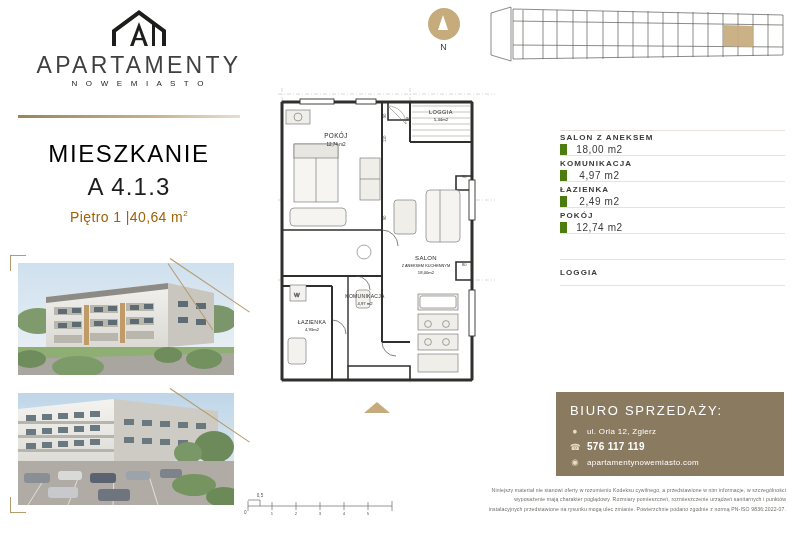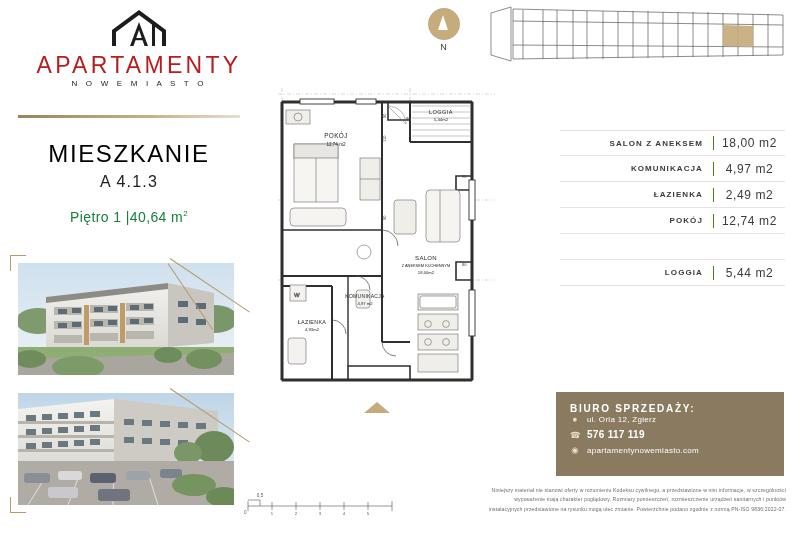--- a/index.html
+++ b/index.html
@@ -13,42 +13,42 @@
     color:#2b2b2b;
   }
   .page { position:absolute; inset:0; }
 
   
   .logo { position:absolute; left:14px; top:8px; width:250px; text-align:center; }
   .logo-mark { width:100%; height:40px; position:relative; }
   .logo-mark svg { position:absolute; left:50%; top:0; transform:translateX(-50%); }
   .logo-title {
     font-size:23px; letter-spacing:3.3px; font-weight:400;
-    margin-top:4px; color:#b91c1c;
+    margin-top:4px; color:#404040;
   }
   .logo-sub {
     font-size:8px; letter-spacing:3.2px; color:#1d1d1b; 
   }
 
   
   .gold-bar {
     position:absolute; left:18px; top:115px; width:222px; height:3px;
     background:linear-gradient(90deg,#9b8457 0%, #c7b188 60%, #e8ded0 100%);
   }
   .mieszkanie-title {
     position:absolute; left:0; top:140px; width:258px; text-align:center;
     font-size:24px; letter-spacing:1.6px; color:#000000; font-weight:400;
   }
   .apt-code {
     position:absolute; left:0; top:173px; width:258px; text-align:center;
-    font-size:16px; letter-spacing:1.2px; color:#1d1d1b; font-weight:400;
+    font-size:24px; letter-spacing:1.2px; color:#1d1d1b; font-weight:400;
   }
   .floor-line {
     position:absolute; left:0; top:209px; width:258px; text-align:center;
-    font-size:14px; color:#15803d; letter-spacing:0.4px;
+    font-size:14px; color:#a16207; letter-spacing:0.4px;
   }
   .floor-line .sup { font-size:8px; vertical-align:super; }
 
   
   .render {
     position:absolute; left:18px; width:216px; height:112px; overflow:hidden;
   }
   .render1 { top:263px; }
   .render2 { top:393px; }
 
@@ -62,33 +62,34 @@
 
   
   .plan { position:absolute; left:260px; top:80px; width:280px; height:320px; }
 
   
   .table {
     position:absolute; left:560px; top:130px; width:225px;
     font-size:8.5px;
   }
   .trow {
-    display:flex; align-items:center; border-bottom:1px solid #e7e3dc;
+    display:flex; align-items:flex-start; border-bottom:1px solid #e7e3dc;
     height:26px;
+    flex-direction:column;
   }
   .trow:first-child { border-top:1px solid #e7e3dc; }
   .tlabel {
     flex:1; display:flex; align-items:center; justify-content:flex-end;
     padding-right:10px; letter-spacing:1.1px; font-weight:700; color:#3a3a38;
     font-size:8px;
   }
   .tval {
     width:72px; display:flex; align-items:center; justify-content:center;
-    letter-spacing:0.6px; color:#3a3a38; font-size:12px;
-    border-left:1px solid #4d7c0f;
+    letter-spacing:0.6px; color:#3a3a38; font-size:10px;
+    border-left:7px solid #4d7c0f;
   }
   .trow.total .tval {
     background:#c6ab7c; color:#fff; font-weight:700;
   }
 
   
   .compass { position:absolute; left:424px; top:8px; width:40px; height:52px; }
   .compass-circle {
     position:absolute; left:4px; top:0; width:32px; height:32px;
     border-radius:50%; background:#c6ab7c;
@@ -105,21 +106,21 @@
 
   
   .keyplan { position:absolute; left:487px; top:5px; width:300px; height:58px; }
 
   
   .sales {
     position:absolute; left:556px; top:392px; width:228px; height:84px;
     background:#8a7a5f; color:#fff; padding:11px 14px;
   }
   .sales-title {
-    font-size:10px; letter-spacing:1.7px; font-weight:700; 
+    font-size:13px; letter-spacing:1.7px; font-weight:400; margin-bottom:8px;
   }
   .sales-row {
     display:flex; align-items:center; gap:7px; margin-bottom:5px;
     font-size:8px; letter-spacing:0.3px;
   }
   .sales-row .ico { width:10px; text-align:center; font-size:8.5px; color:#e8dcc4; }
   .sales-row.phone .txt { font-weight:700; font-size:10px; }
 
   
   .disclaimer {
@@ -502,21 +503,20 @@
       <div class="tval">2,49 m2</div>
     </div>
     <div class="trow">
       <div class="tlabel">POKÓJ</div>
       <div class="tval">12,74 m2</div>
     </div>
     <div class="trow total">
     </div>
     <div class="trow">
       <div class="tlabel">LOGGIA</div>
-      <div class="tval">5,44 m2</div>
     </div>
   </div>
 
   <div class="sales">
     <div class="sales-title">BIURO SPRZEDAŻY:</div>
     <div class="sales-row">
       <span class="ico">●</span>
       <span class="txt">ul. Orla 12, Zgierz</span>
     </div>
     <div class="sales-row phone">

